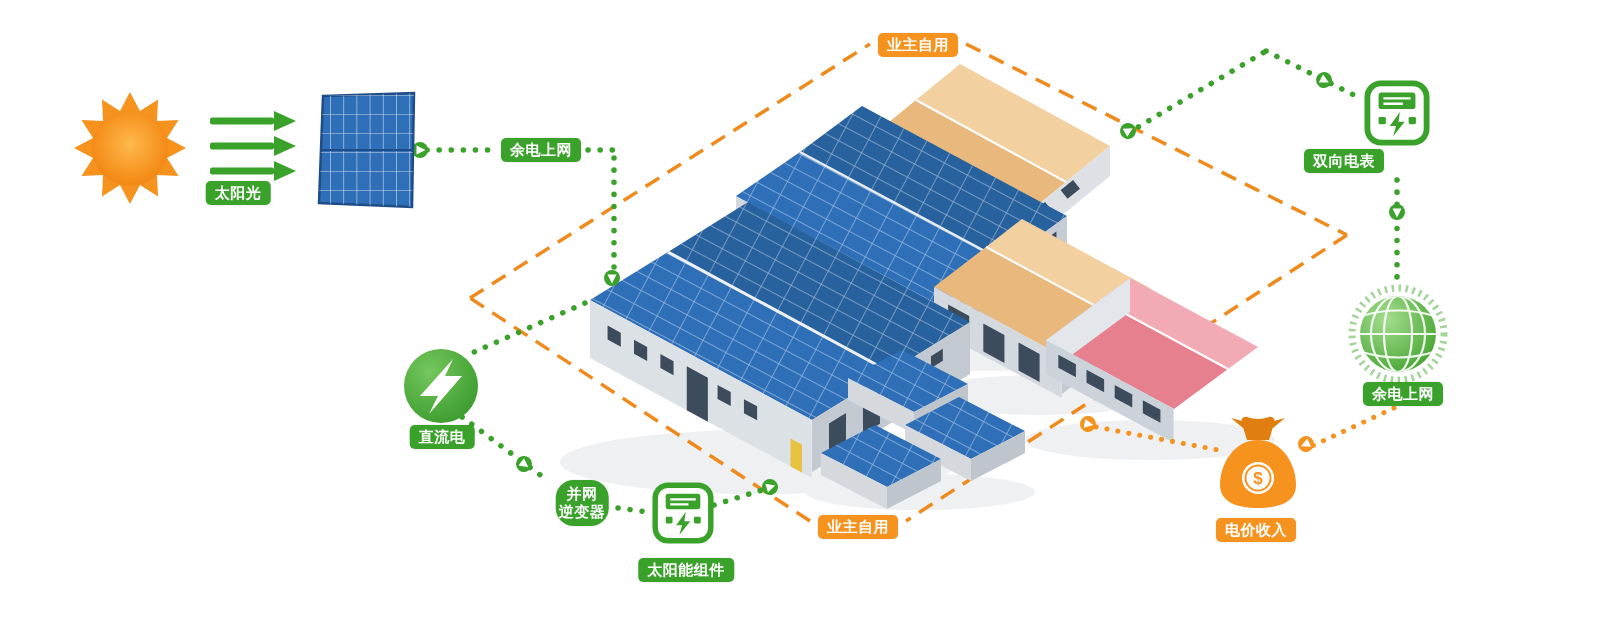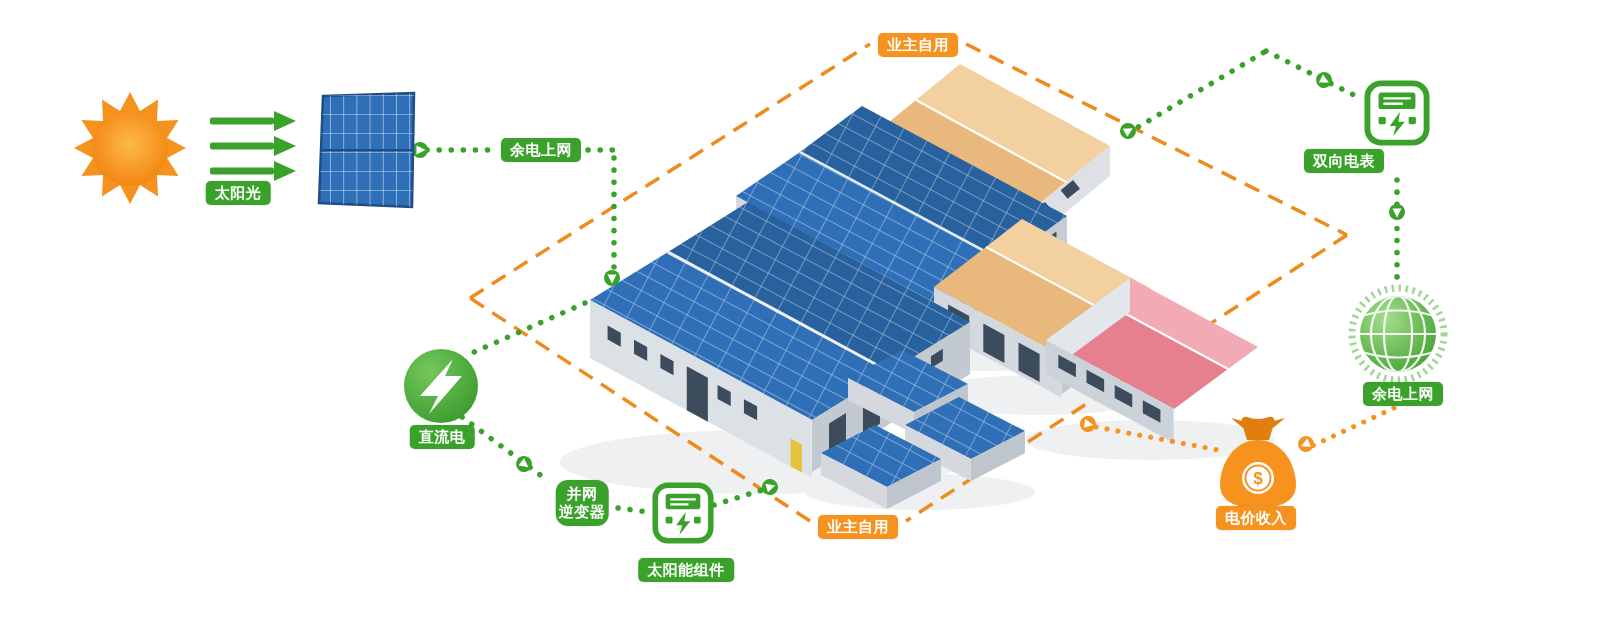--- a/index.html
+++ b/index.html
@@ -18,21 +18,21 @@
     font:bold 15px/1.2 "Liberation Sans",sans-serif;
     letter-spacing:.5px;
     padding:3px 9px;
     border-radius:5px;
     white-space:nowrap;
     text-align:center;
     box-shadow:0 0 0 1px rgba(0,0,0,0.04);
   }
   .badge.green{background:#3aa22b;}
   .badge.orange{background:#f6921e;}
-  .badge.multi{border-radius:12px;padding:5px 3px;}
+  .badge.multi{border-radius:18px;padding:5px 3px;}
 </style>
 </head>
 <body>
 
 <div class="stage">
 
 <svg width="1599" height="635" viewBox="0 0 1599 635">
   <defs>
     <pattern id="pvA" width="26" height="15" patternUnits="userSpaceOnUse" patternTransform="rotate(28)">
       <path d="M0 0H26M0 0V15" stroke="rgba(255,255,255,0.5)" stroke-width="1.4" fill="none"></path>
@@ -286,15 +286,15 @@
 <div class="badge orange" style="left:918px;top:45px">业主自用</div>
 <div class="badge orange" style="left:858px;top:527px">业主自用</div>
 <div class="badge green" style="left:442px;top:437px">直流电</div>
 <div class="badge green multi" style="left:582px;top:503px">
   <div>并网</div>
   <div>逆变器</div>
 </div>
 <div class="badge green" style="left:686px;top:570px">太阳能组件</div>
 <div class="badge green" style="left:1344px;top:161px">双向电表</div>
 <div class="badge green" style="left:1403px;top:394px">余电上网</div>
-<div class="badge orange" style="left:1256px;top:518px">电价收入</div>
+<div class="badge orange" style="left:1256px;top:530px">电价收入</div>
 
 </div>
 
 </body></html>

